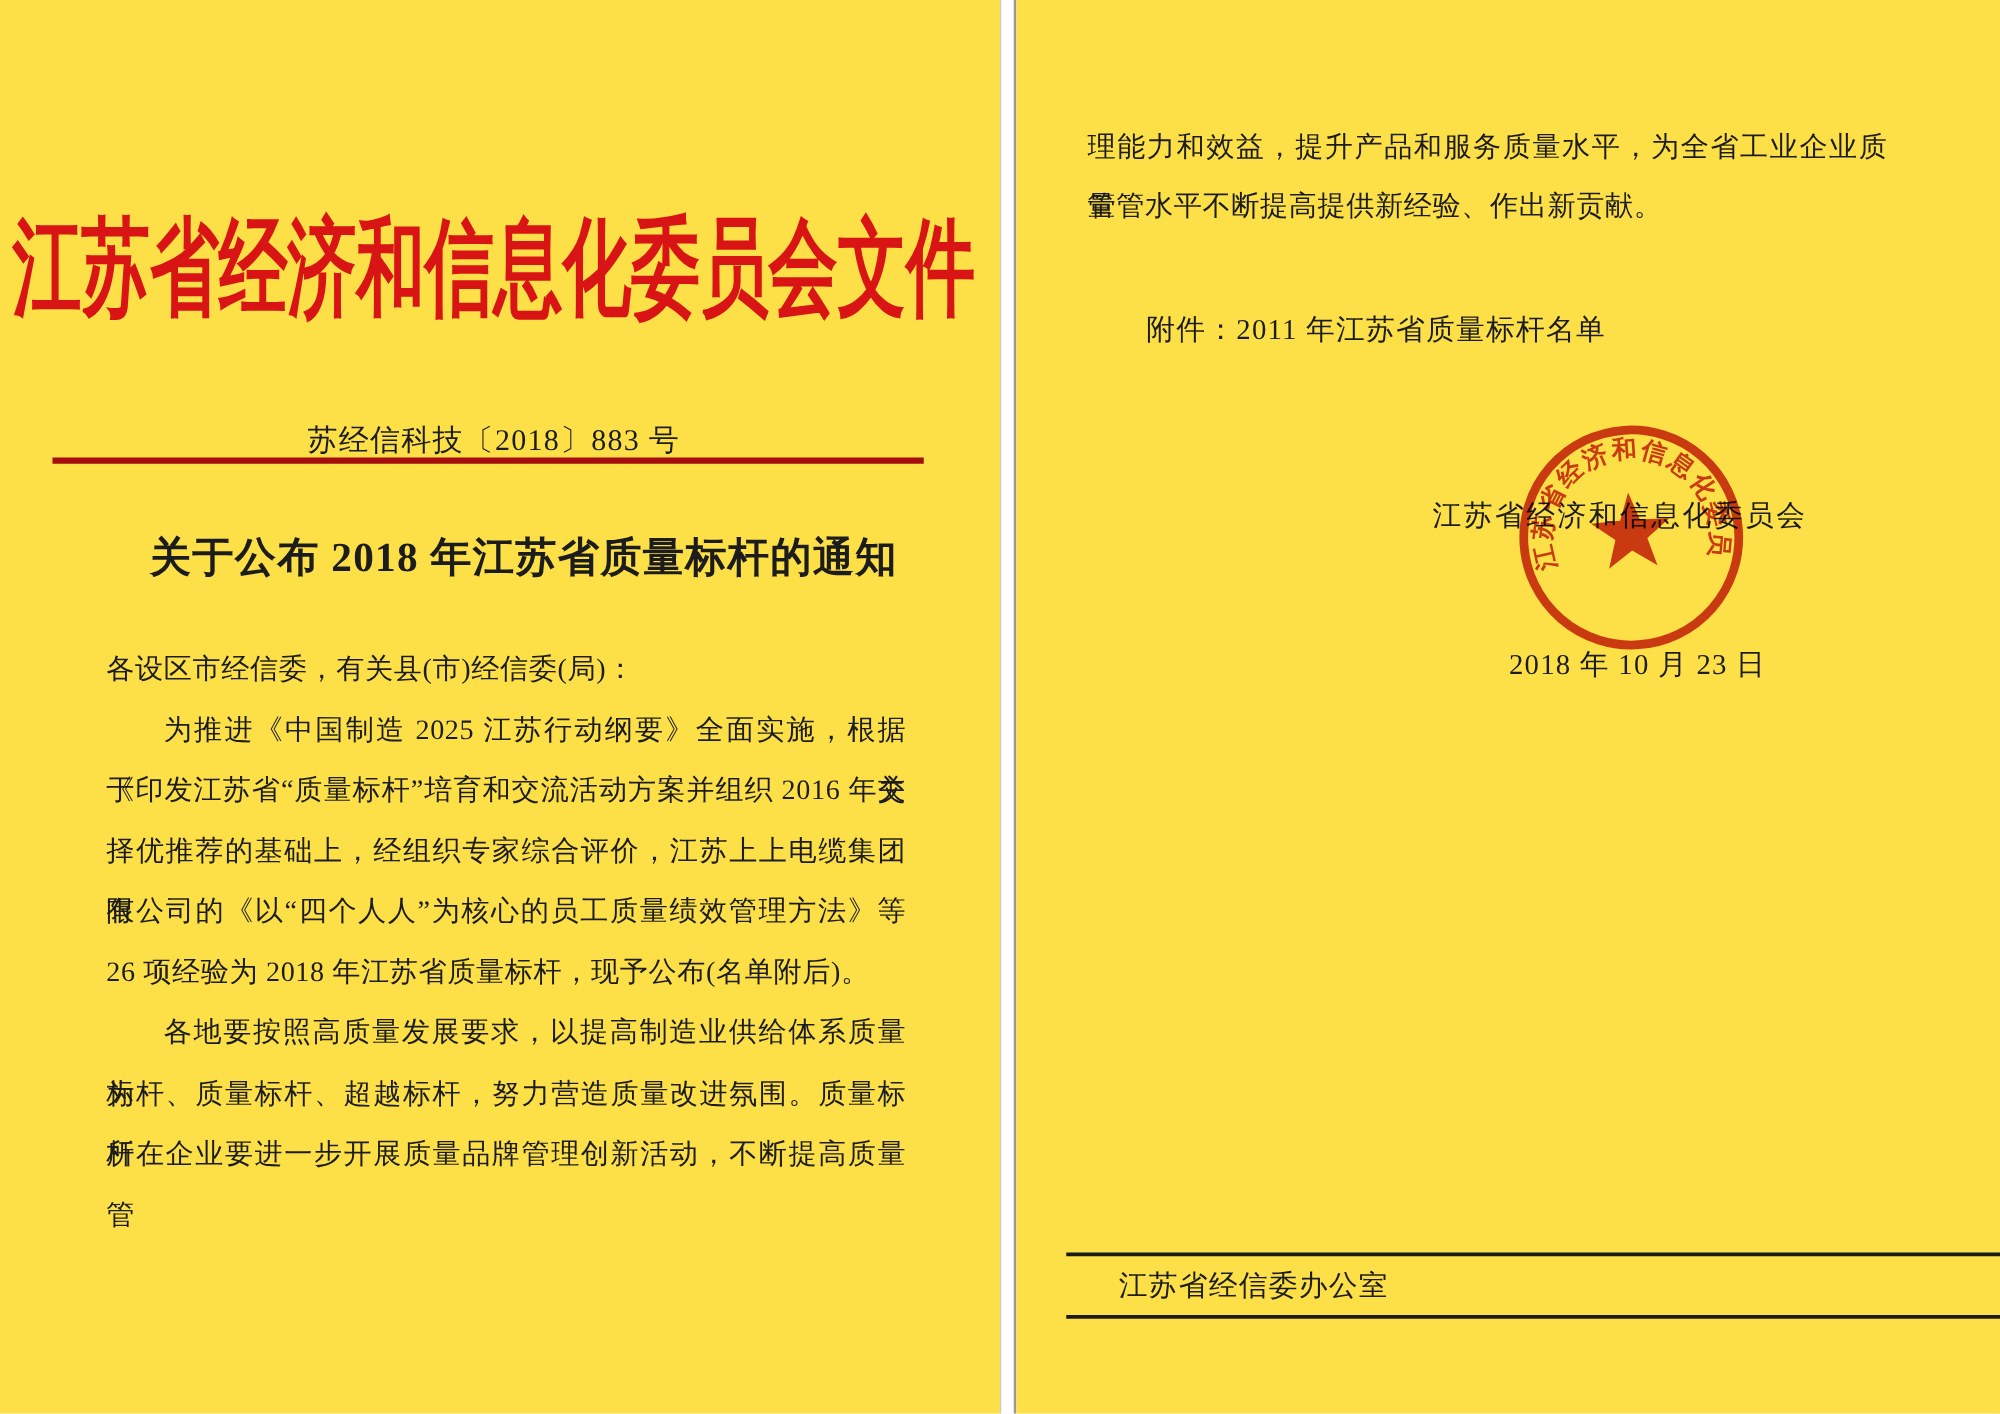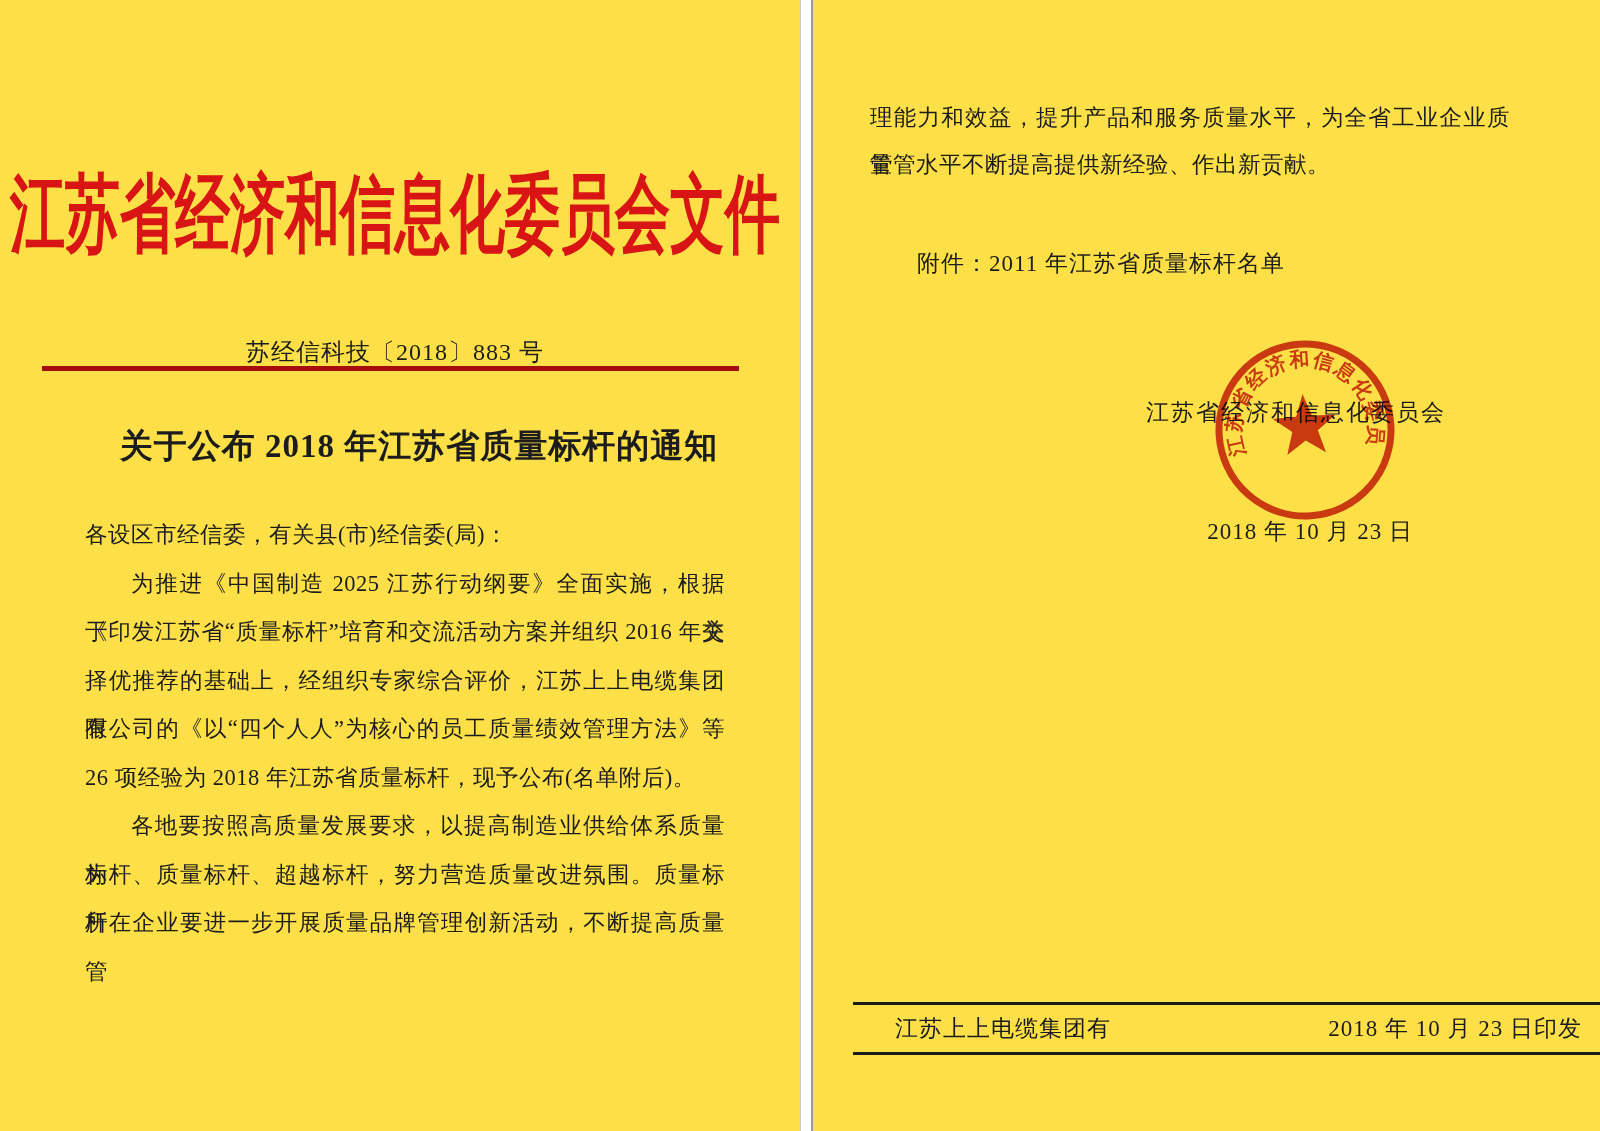--- a/index.html
+++ b/index.html
@@ -118,16 +118,15 @@
       <path id="sealArc" d="M 39.9 121.9 A 64 64 0 1 1 160.1 121.9" fill="none"></path>
     </defs>
     <circle class="ring" cx="100" cy="100" r="86"></circle>
     <polygon class="star" points="100,64 107.9,86.1 131.4,86.8 112.8,101.2 119.4,123.7 100,110.5 80.6,123.7 87.2,101.2 68.6,86.8 92.1,86.1"></polygon>
     <text class="arc-text">
       <textPath href="#sealArc" xlink:href="#sealArc" startOffset="2">江苏省经济和信息化委员会</textPath>
     </text>
   </svg>
 
   <div class="footer">
-    <span>江苏上上电缆集团有</span>
-    <span>2018 年 10 月 23 日印发</span>
+    <span>江苏省经信委办公室</span>
   </div>
 </section>
 
 </body></html>

